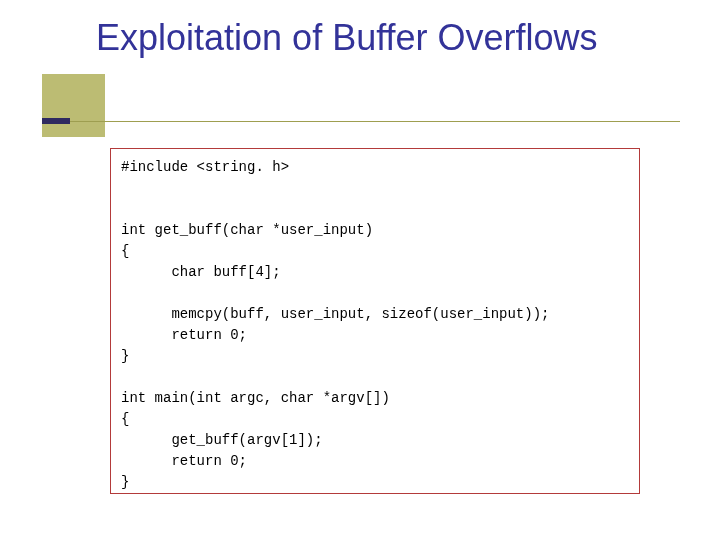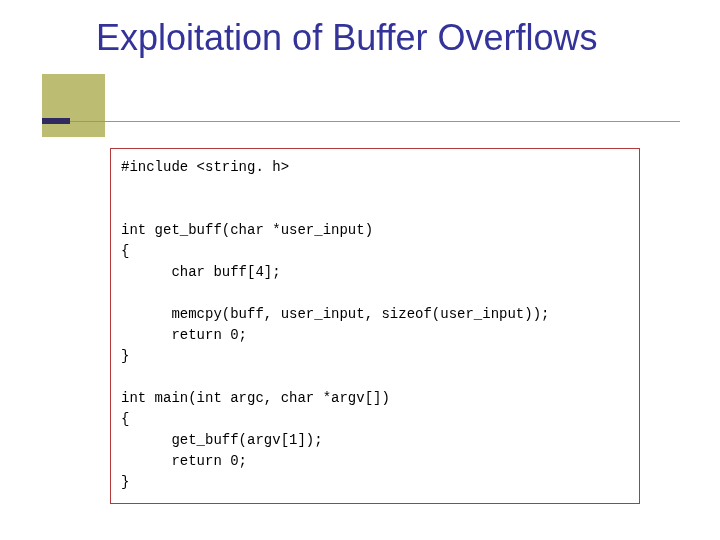--- a/index.html
+++ b/index.html
@@ -50,21 +50,21 @@
     width: 610px;
     height: 1px;
     background: #9e9e50;
   }
   .codebox {
     position: absolute;
     top: 148px;
     left: 110px;
     width: 530px;
     border: 1px solid #b33a3a;
-    padding: 8px 10px 10px 10px;
+    padding: 8px 10px 0 10px;
     box-sizing: border-box;
     font-family: "Courier New", Courier, monospace;
     font-size: 14px;
     line-height: 1.5;
     color: #000;
     white-space: pre;
   }
 </style>
 </head>
 <body>

